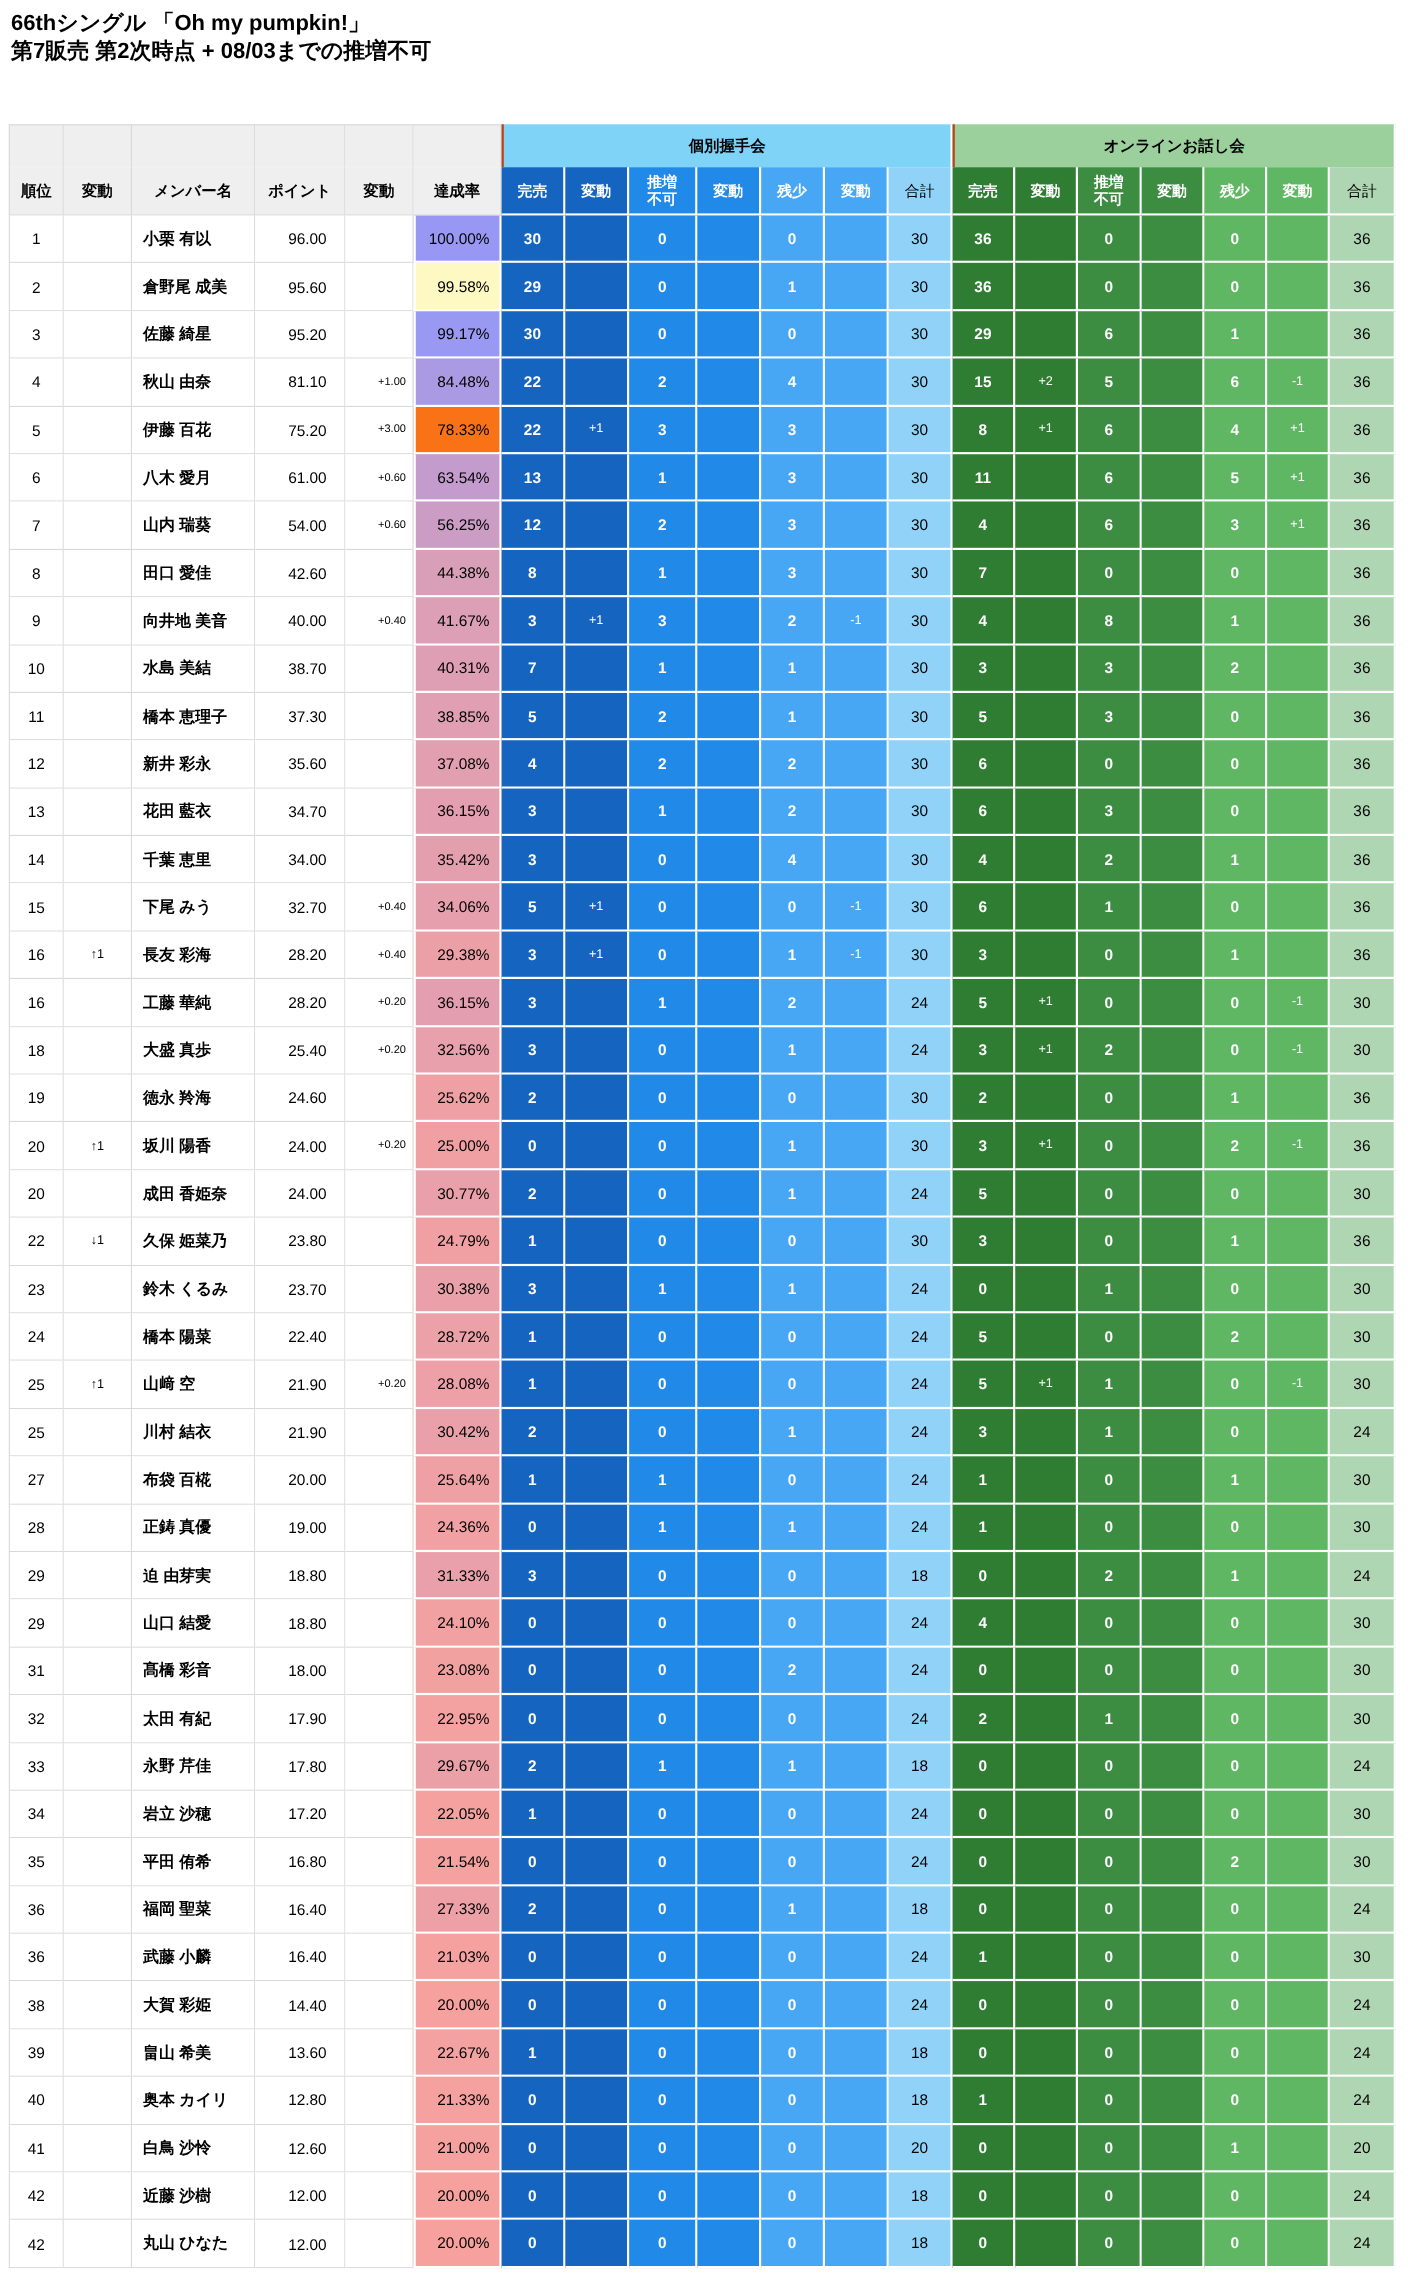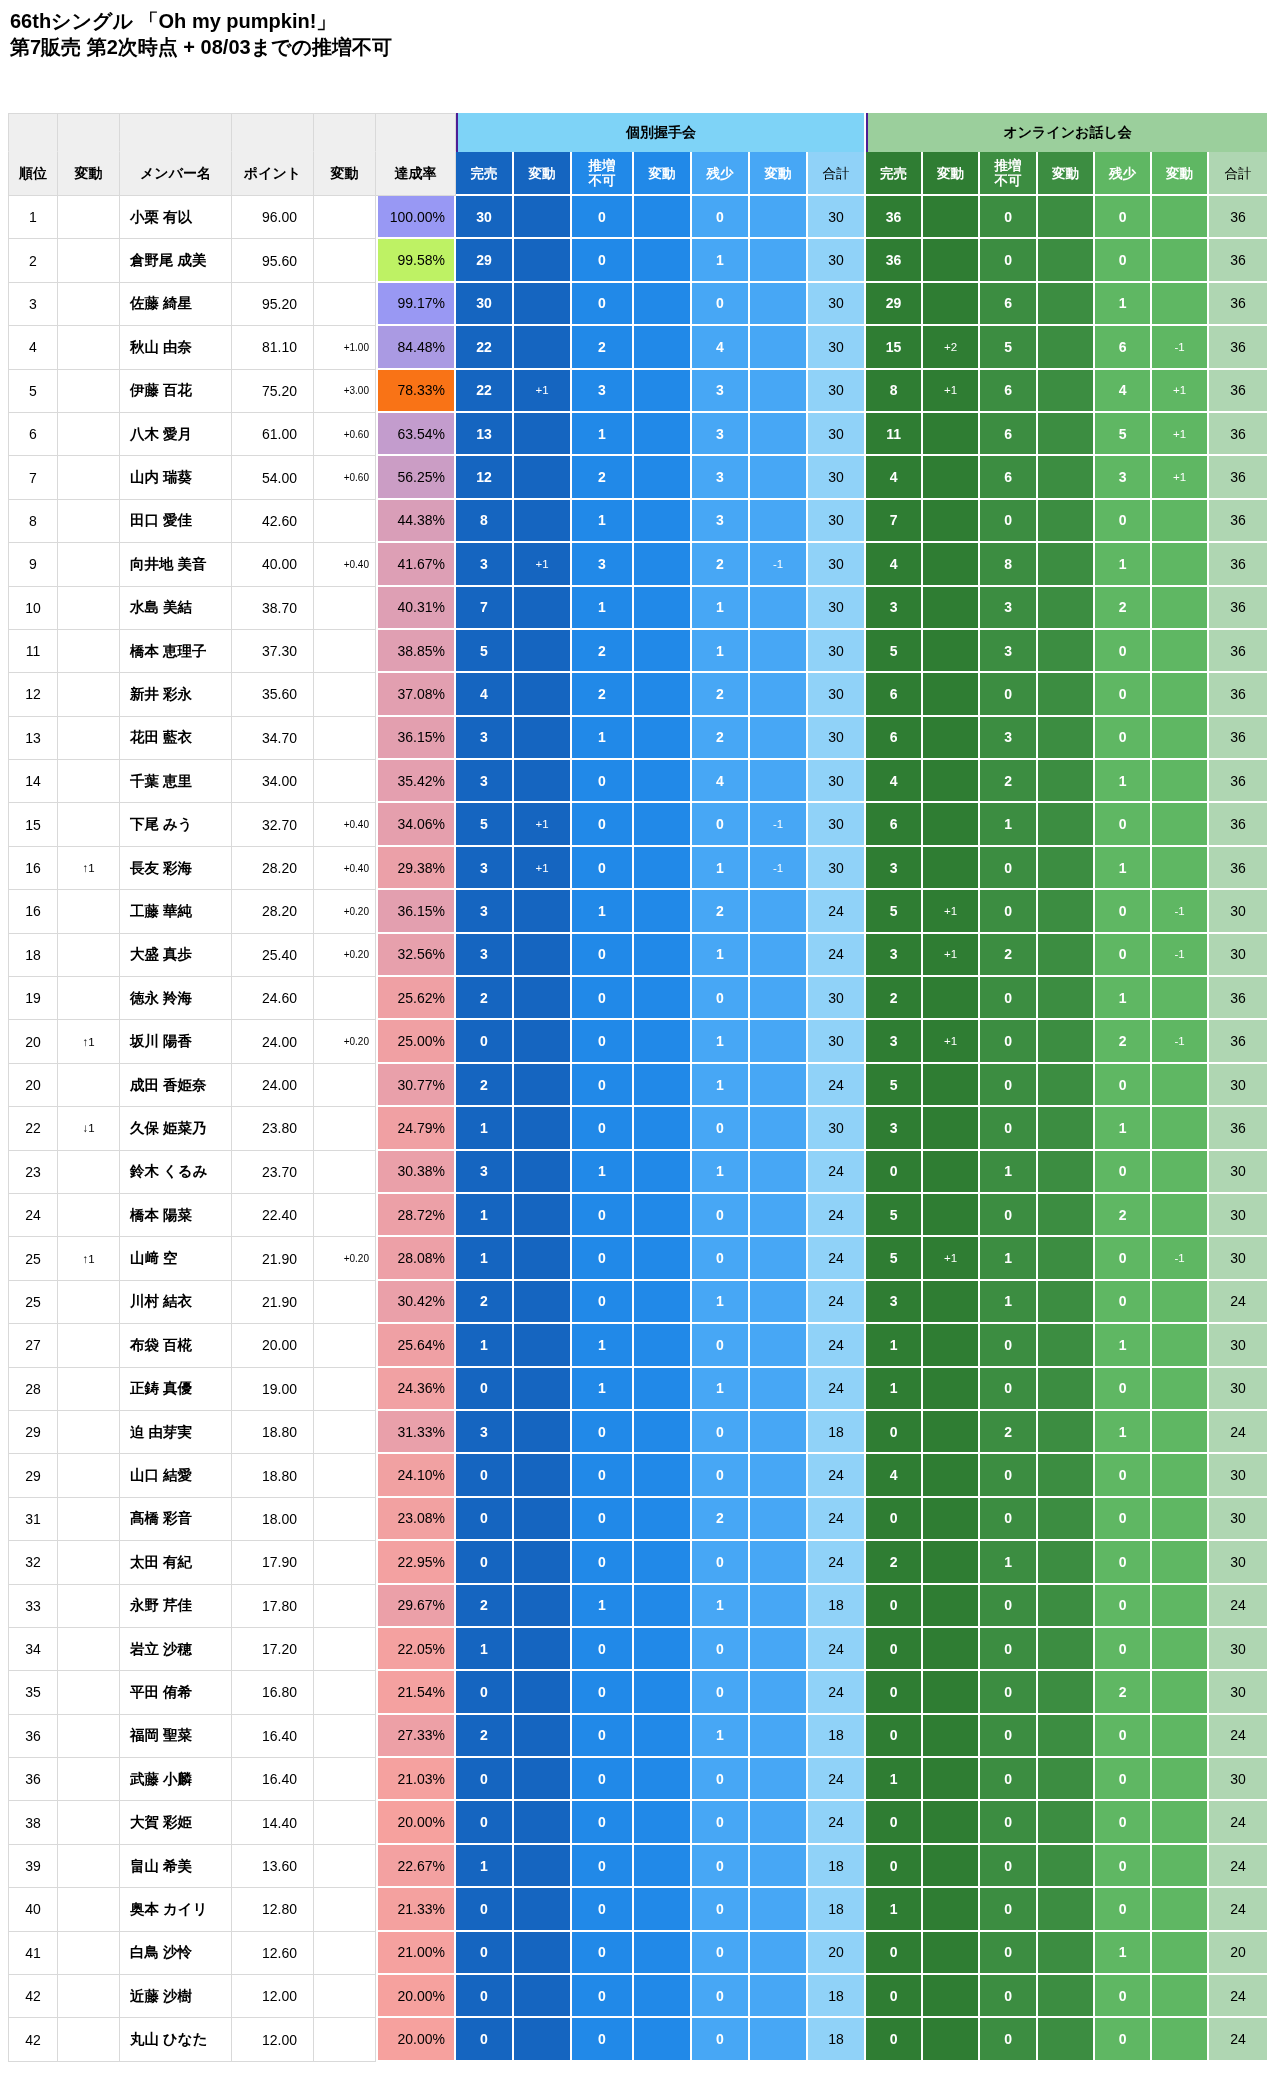--- a/index.html
+++ b/index.html
@@ -9,21 +9,21 @@
   table{border-collapse:separate;border-spacing:0;table-layout:fixed;width:1261px;margin:53px 0 0 8px;}
   th,td{box-sizing:border-box;overflow:hidden;white-space:nowrap;font-size:14px;padding:0;}
   
   .lft{border-right:1px solid #d9d9d9;border-bottom:1px solid #d9d9d9;background:#fff;}
   td.lft:first-child,th.lft:first-child{border-left:1px solid #d9d9d9;}
   thead .lft{background:var(--c-header_bg,#efefef);font-weight:bold;text-align:center;}
   thead tr.grow .lft{border-bottom:1px solid var(--c-header_bg,#efefef);border-top:1px solid #d9d9d9;}
   tr.grow{height:39px;}
   tr.srow{height:44px;}
   tbody tr{height:43.4px;}
-  .grp{font-weight:bold;text-align:center;font-size:14px;border-left:2px solid #4c1d95;border-right:2px solid #fff;}
+  .grp{font-weight:bold;text-align:center;font-size:14px;border-left:2px solid #c2410c;border-right:2px solid #fff;}
   .g1{background:var(--c-group1_bg,#7ed3f7);}
   .g2{background:var(--c-group2_bg,#9bcf9c);}
   
   .sub{color:#fff;font-weight:bold;text-align:center;font-size:13.5px;line-height:15px;
        border-right:2px solid #fff;border-bottom:2px solid #fff;}
   td.hs,td.online{color:#fff;font-weight:bold;text-align:center;
        border-right:2px solid #fff;border-bottom:2px solid #fff;}
   .hs.col0,.hs.col1{background:var(--c-blue1,#1565c0);}
   .hs.col2,.hs.col3{background:var(--c-blue2,#2189e8);}
   .hs.col4,.hs.col5{background:var(--c-blue3,#47a7f5);}
@@ -128,21 +128,21 @@
         <td class="online col4">0</td>
         <td class="online col5"></td>
         <td class="online col6">36</td>
       </tr>
       <tr>
         <td class="lft c-rank">2</td>
         <td class="lft c-rankchg"></td>
         <td class="lft c-name">倉野尾 成美</td>
         <td class="lft c-points">95.60</td>
         <td class="lft c-ptschg"></td>
-        <td class="c-rate" style="background: #bef264;">99.58%</td>
+        <td class="c-rate" style="background: #fef9c3;">99.58%</td>
         <td class="hs col0">29</td>
         <td class="hs col1"></td>
         <td class="hs col2">0</td>
         <td class="hs col3"></td>
         <td class="hs col4">1</td>
         <td class="hs col5"></td>
         <td class="hs col6">30</td>
         <td class="online col0">36</td>
         <td class="online col1"></td>
         <td class="online col2">0</td>

